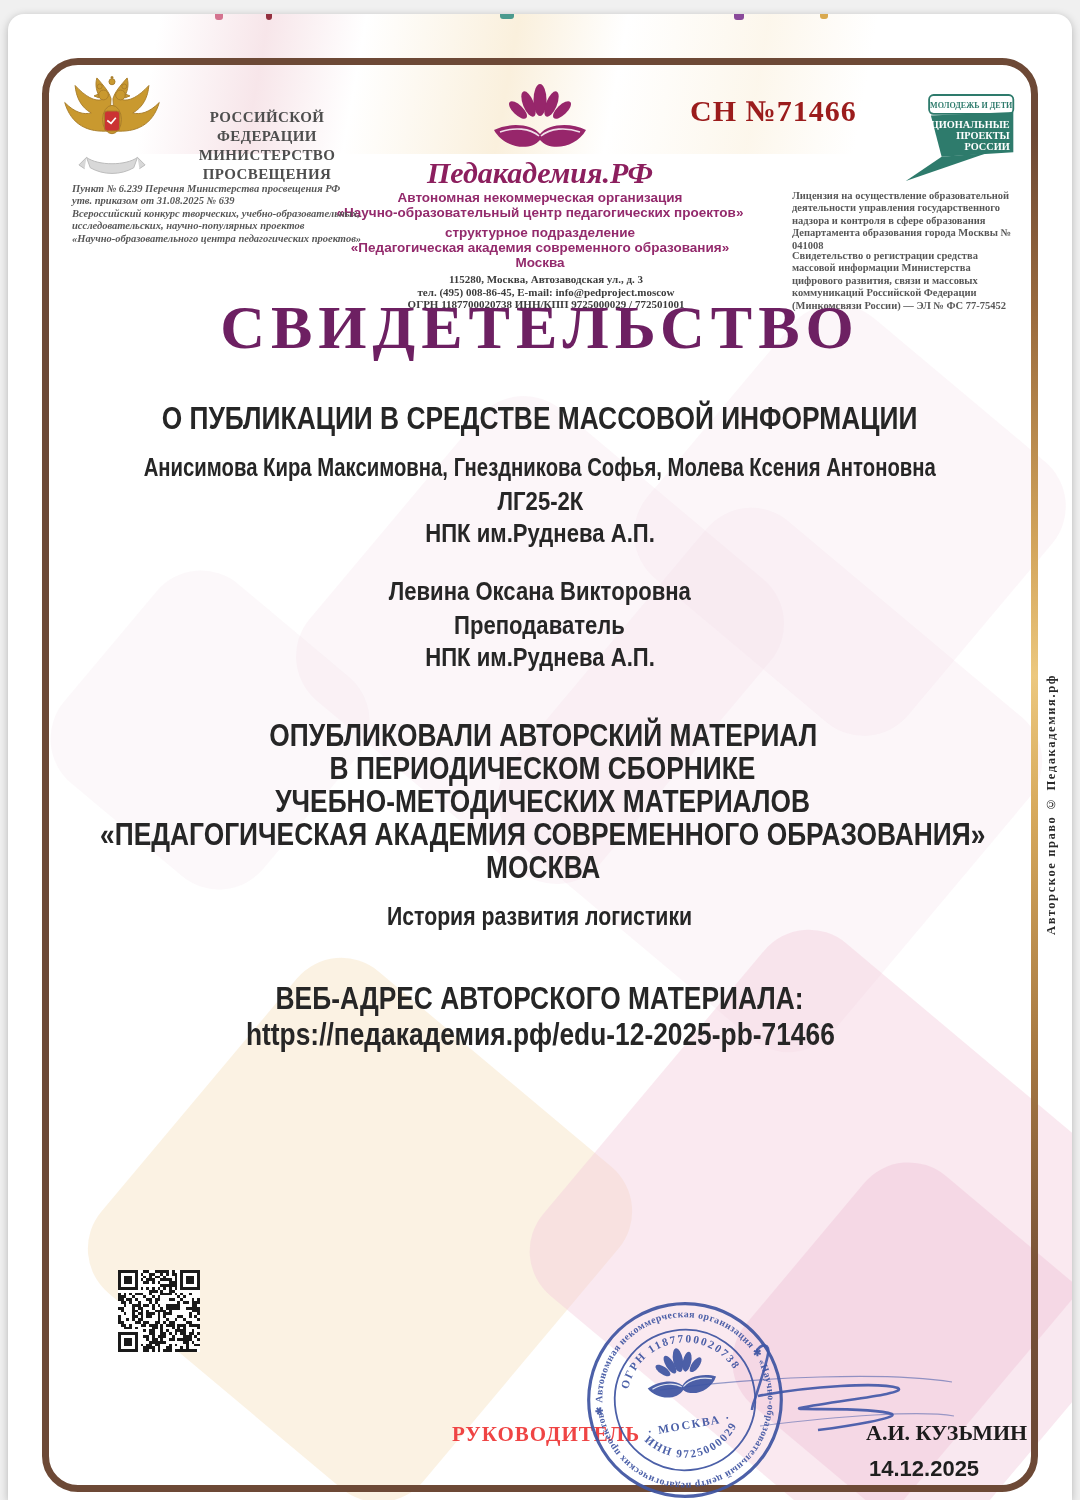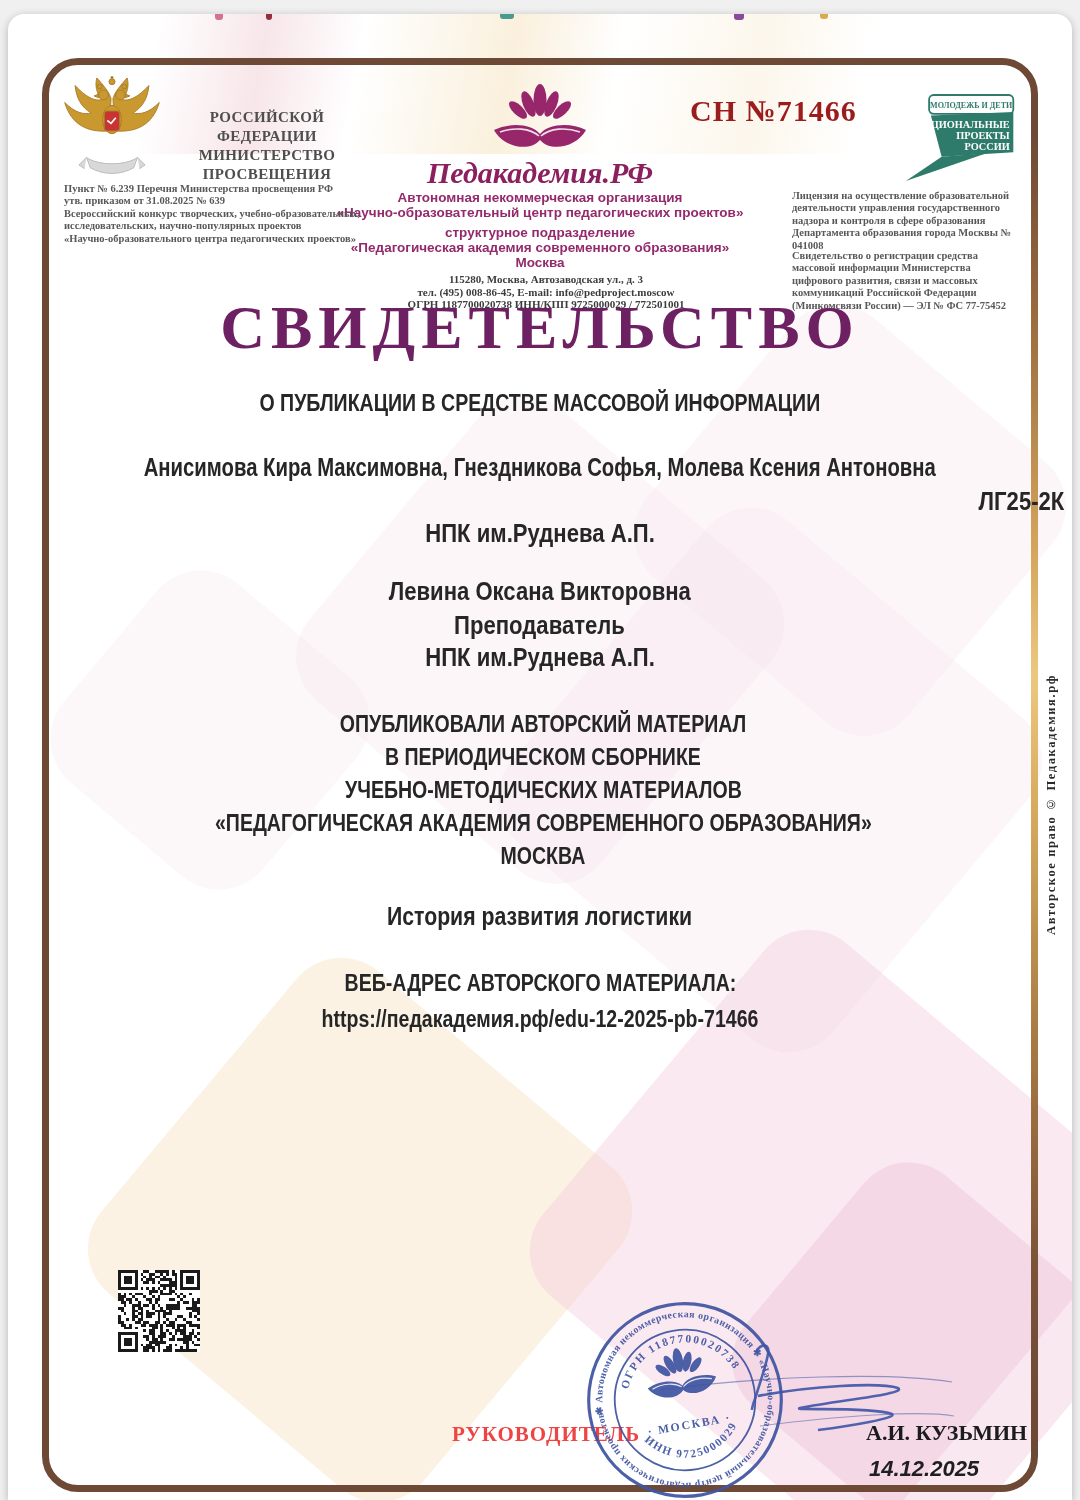--- a/index.html
+++ b/index.html
@@ -19,21 +19,21 @@
   .ctr{left:0;width:1064px;text-align:center;}
   .note{font-family:"Liberation Serif",serif;font-weight:bold;font-size:10.5px;line-height:12.4px;color:#585858;z-index:3;}
   .ministry{font-family:"Liberation Serif",serif;font-weight:bold;font-size:15px;line-height:19px;color:#4e4e4e;
             letter-spacing:.4px;text-align:center;z-index:3;}
   .cert-num{font-family:"Liberation Serif",serif;font-weight:bold;font-size:30px;color:#9b1c1c;letter-spacing:1px;z-index:3;}
   .brand{font-family:"Liberation Serif",serif;font-style:italic;font-weight:bold;font-size:30px;color:#8c1f5e;z-index:3;}
   .magenta{font-weight:bold;font-size:13.5px;line-height:15px;color:#932a6c;z-index:3;}
   .addr{font-family:"Liberation Serif",serif;font-weight:bold;font-size:11px;line-height:12.5px;color:#3d3d3d;z-index:3;padding-left:12px;}
   .big-title{font-family:"Liberation Serif",serif;font-weight:bold;font-size:62px;color:#6d2062;letter-spacing:6px;z-index:3;}
   .b{font-weight:bold;color:#262626;z-index:3;}
-  .s27{font-size:23px;} .s26{font-size:26px;} .s25{font-size:25px;}
+  .s27{font-size:31px;margin-top:11px;} .s26{font-size:26px;} .s25{font-size:25px;}
   .cond{display:inline-block;transform:scaleX(.85);transform-origin:50% 50%;white-space:nowrap;}
   .cond-n{display:inline-block;transform:scaleX(.78);transform-origin:50% 50%;white-space:nowrap;}
   .pub-line{line-height:33px;padding-left:6px;}
   .ruk{font-family:"Liberation Serif",serif;font-weight:bold;font-size:21px;color:#ef4444;letter-spacing:1px;z-index:3;}
   .signer{font-family:"Liberation Serif",serif;font-weight:bold;font-size:22px;color:#1c1c1c;z-index:5;}
   .date{font-weight:bold;font-size:22px;color:#1f1f1f;z-index:5;}
   .copyright{font-family:"Liberation Serif",serif;font-weight:bold;font-size:12.5px;color:#2a2a2a;letter-spacing:1.6px;
              writing-mode:vertical-rl;transform:rotate(180deg);z-index:3;}
   .stamp{z-index:4;opacity:.93;transform:rotate(-10deg);}
   .sig{z-index:4;}
@@ -95,21 +95,21 @@
         <path d="M28,86 C40,95 70,95 82,86 L78,97 C64,105 46,105 32,97 Z" fill="#d8d8d8" stroke="#b9b9b9"></path>
         <path d="M28,86 l-8,8 6,4 M82,86 l8,8 -6,4" fill="#d8d8d8" stroke="#b9b9b9"></path>
       </svg>
     </div>
 
     <div class="abs ministry" style="left:153px;top:94px;width:212px;">
       <div>РОССИЙСКОЙ ФЕДЕРАЦИИ</div>
       <div>МИНИСТЕРСТВО ПРОСВЕЩЕНИЯ</div>
     </div>
 
-    <div class="abs note" style="left:56px;top:169px;width:310px;">
+    <div class="abs note" style="left:64px;top:169px;width:310px;font-style:italic;">
       <div>Пункт № 6.239 Перечня Министерства просвещения РФ</div>
       <div>утв. приказом от 31.08.2025 № 639</div>
       <div>Всероссийский конкурс творческих, учебно-образовательных,</div>
       <div>исследовательских, научно-популярных проектов</div>
       <div>«Научно-образовательного центра педагогических проектов»</div>
     </div>
 
     <div class="abs" style="left:457px;top:68px;width:150px;height:74px;color:#97266b;z-index:3;">
       <svg width="150" height="74" viewBox="0 0 100 74">
           <use href="#lotus"></use>
@@ -152,21 +152,21 @@
       <div>массовой информации Министерства</div>
       <div>цифрового развития, связи и массовых</div>
       <div>коммуникаций Российской Федерации</div>
       <div>(Минкомсвязи России) —  ЭЛ № ФС 77-75452</div>
     </div>
 
     <div class="abs ctr big-title" style="top:278px;">СВИДЕТЕЛЬСТВО</div>
     <div class="abs ctr b s27" style="top:376px;"><span class="cond">О ПУБЛИКАЦИИ В СРЕДСТВЕ МАССОВОЙ ИНФОРМАЦИИ</span></div>
 
     <div class="abs ctr b s26" style="top:438px;"><span class="cond-n">Анисимова Кира Максимовна, Гнездникова Софья, Молева Ксения Антоновна</span></div>
-    <div class="abs ctr b s26" style="top:472px;text-align:right;"><span class="cond">ЛГ25-2К</span></div>
+    <div class="abs ctr b s26" style="top:472px;"><span class="cond">ЛГ25-2К</span></div>
     <div class="abs ctr b s26" style="top:504px;"><span class="cond">НПК им.Руднева А.П.</span></div>
     <div class="abs ctr b s26" style="top:562px;"><span class="cond">Левина Оксана Викторовна</span></div>
     <div class="abs ctr b s26" style="top:596px;"><span class="cond">Преподаватель</span></div>
     <div class="abs ctr b s26" style="top:628px;"><span class="cond">НПК им.Руднева А.П.</span></div>
 
     <div class="abs ctr b s27" style="top:694px;">
       <div class="pub-line"><span class="cond">ОПУБЛИКОВАЛИ АВТОРСКИЙ МАТЕРИАЛ</span></div>
       <div class="pub-line"><span class="cond">В ПЕРИОДИЧЕСКОМ СБОРНИКЕ</span></div>
       <div class="pub-line"><span class="cond">УЧЕБНО-МЕТОДИЧЕСКИХ МАТЕРИАЛОВ</span></div>
       <div class="pub-line"><span class="cond">«ПЕДАГОГИЧЕСКАЯ АКАДЕМИЯ СОВРЕМЕННОГО ОБРАЗОВАНИЯ»</span></div>
@@ -535,18 +535,18 @@
     <div class="abs ruk" style="left:444px;top:1408px;">РУКОВОДИТЕЛЬ</div>
     <div class="abs sig" style="left:632px;top:1324px;width:320px;height:115px;">
       <svg width="320" height="115" viewBox="0 0 320 115" fill="none" stroke="#3e55a6">
         <path d="M20,52 C120,38 250,34 312,44" stroke-width="1.2" opacity=".55"></path>
         <path d="M120,88 C200,78 280,72 314,78" stroke-width="1.2" opacity=".5"></path>
         <path d="M116,14 C122,4 130,6 128,16 C126,28 120,44 116,58 C114,64 112,68 112,72" stroke-width="2.6" opacity=".9"></path>
         <path d="M118,58 C170,48 240,44 258,50 C268,56 200,62 160,70 C150,73 230,68 252,76 C258,80 210,88 178,92" stroke-width="2.6" opacity=".9"></path>
       </svg>
     </div>
     <div class="abs signer" style="left:858px;top:1406px;">А.И. КУЗЬМИН</div>
-    <div class="abs date" style="left:861px;top:1442px;font-style:italic;">14.12.2025</div>
+    <div class="abs date" style="left:861px;top:1442px;">14.12.2025</div>
 
     <div class="abs copyright" style="left:1036px;top:581px;height:340px;">Авторское право © Педакадемия.рф</div>
 
   </div>
 </div>
 
 </body></html>

